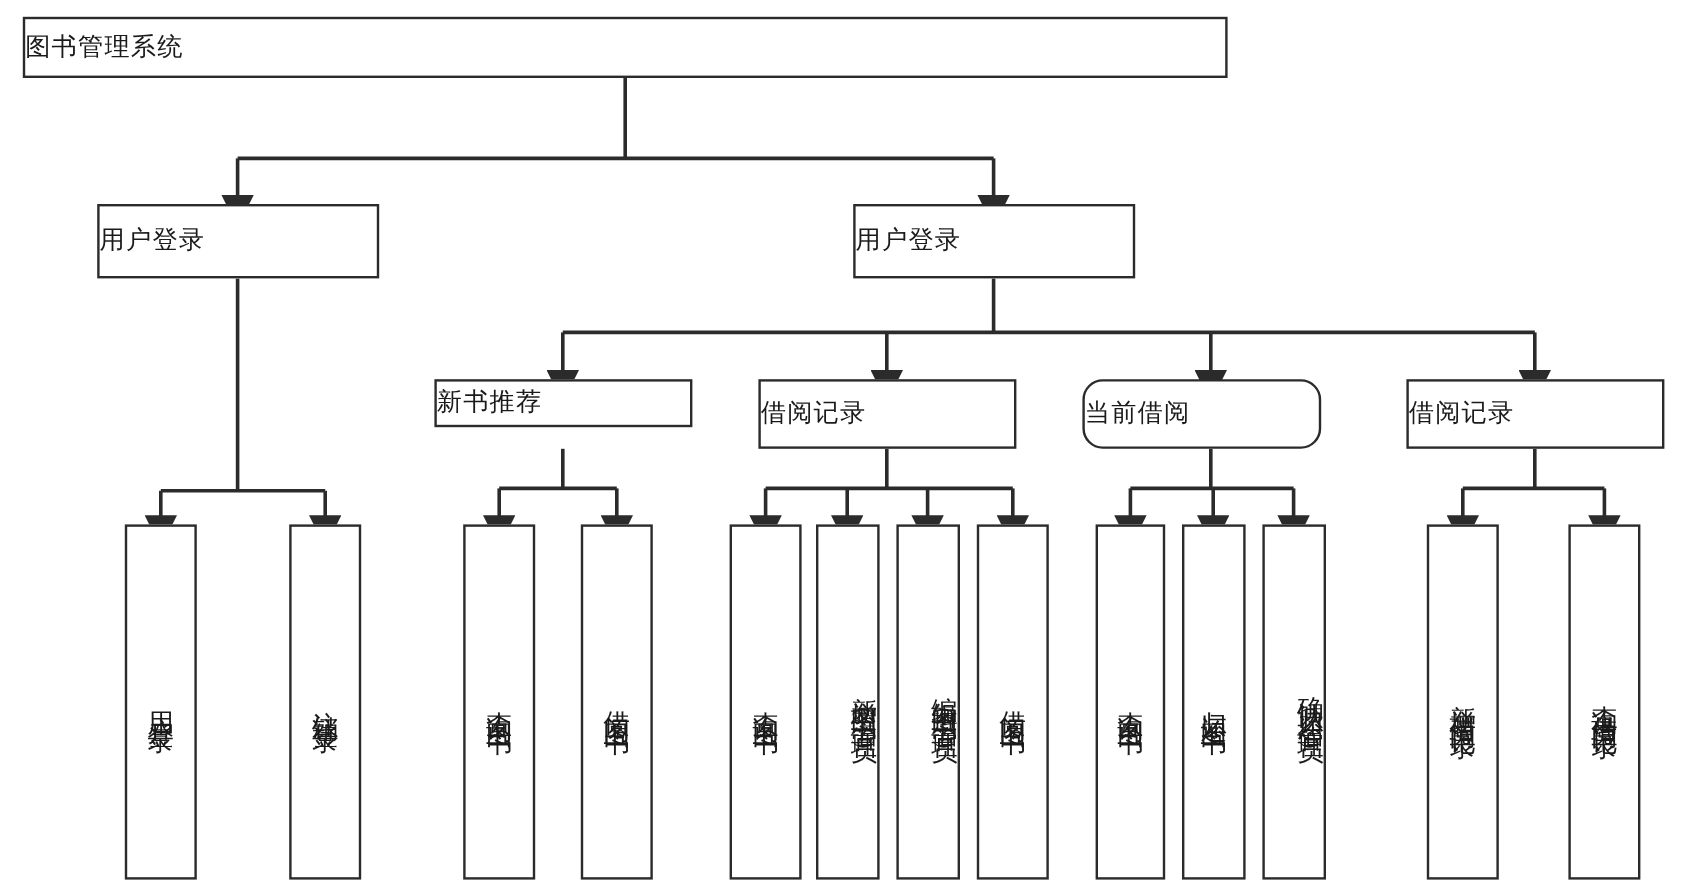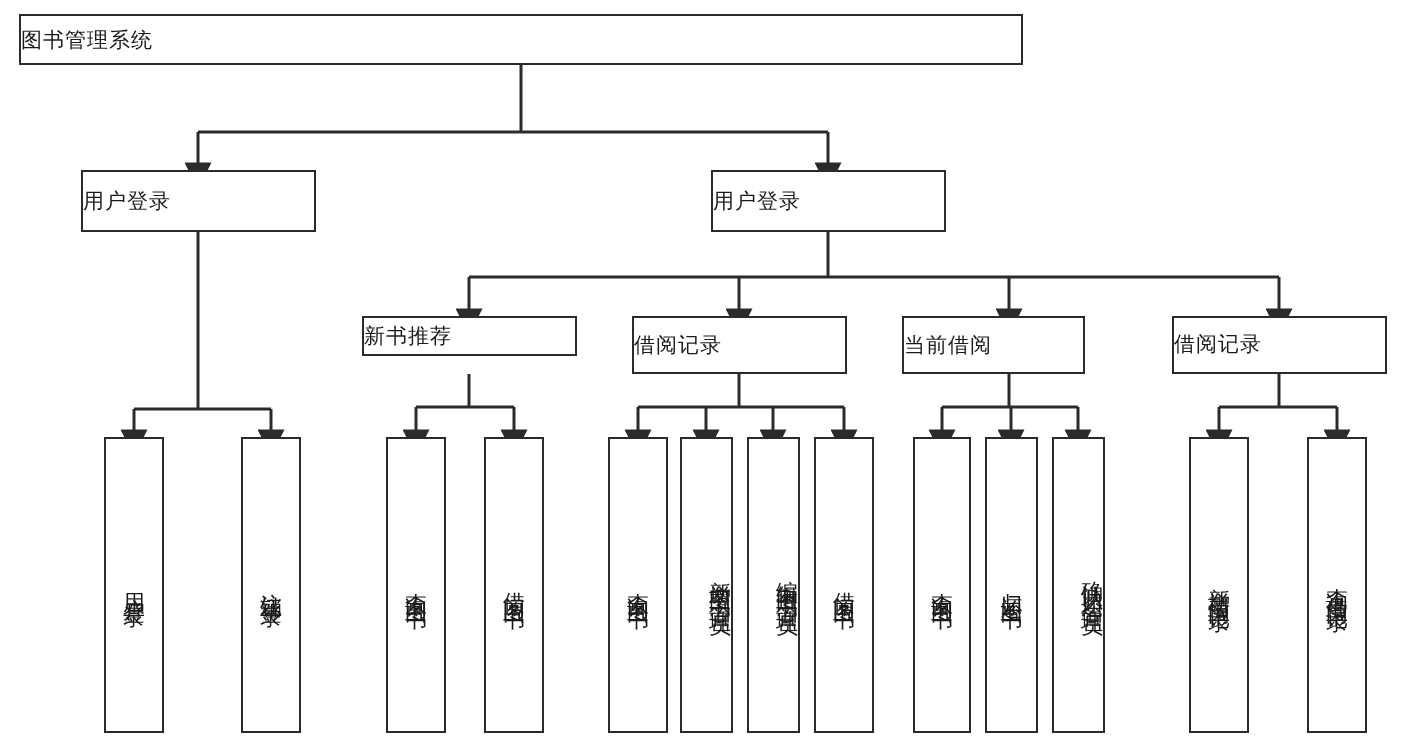--- a/index.html
+++ b/index.html
@@ -132,21 +132,21 @@
       </div>
       <div class="node horiz" style="left: 711px; top: 170px; width: 235px; height: 62px;">
         <span class="node-label">用户登录</span>
       </div>
       <div class="node horiz" style="left: 362px; top: 316px; width: 215px; height: 40px;">
         <span class="node-label">新书推荐</span>
       </div>
       <div class="node horiz" style="left: 632px; top: 316px; width: 215px; height: 58px;">
         <span class="node-label">借阅记录</span>
       </div>
-      <div class="node horiz" style="left: 902px; top: 316px; width: 183px; height: 58px;">
+      <div class="node horiz" style="left: 902px; top: 316px; width: 199px; height: 58px; border-radius: 17px;">
         <span class="node-label">当前借阅</span>
       </div>
       <div class="node horiz" style="left: 1172px; top: 316px; width: 215px; height: 58px; font-family: Liberation Serif, serif;">
         <span class="node-label">借阅记录</span>
       </div>
       <div class="node vert v-center" style="left: 104px; top: 437px; width: 60px; height: 296px;">
         <span class="node-label">用户登录</span>
       </div>
       <div class="node vert v-center" style="left: 241px; top: 437px; width: 60px; height: 296px;">
         <span class="node-label">注销登录</span>

